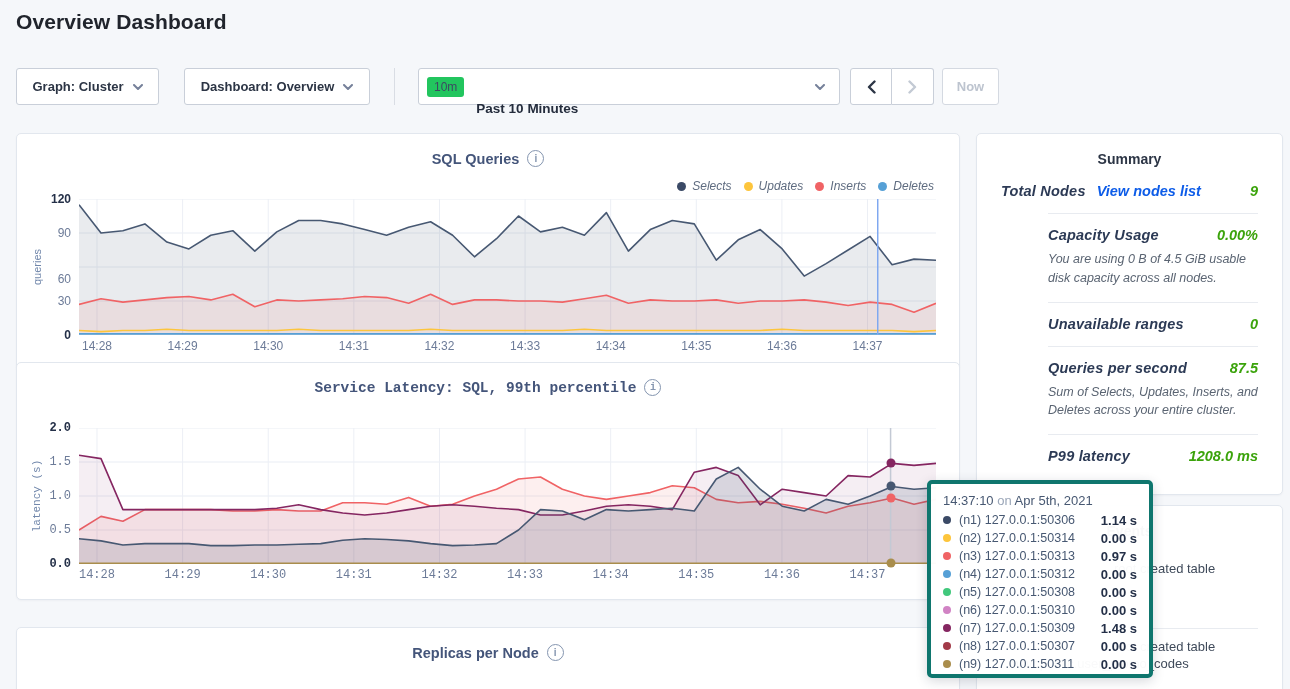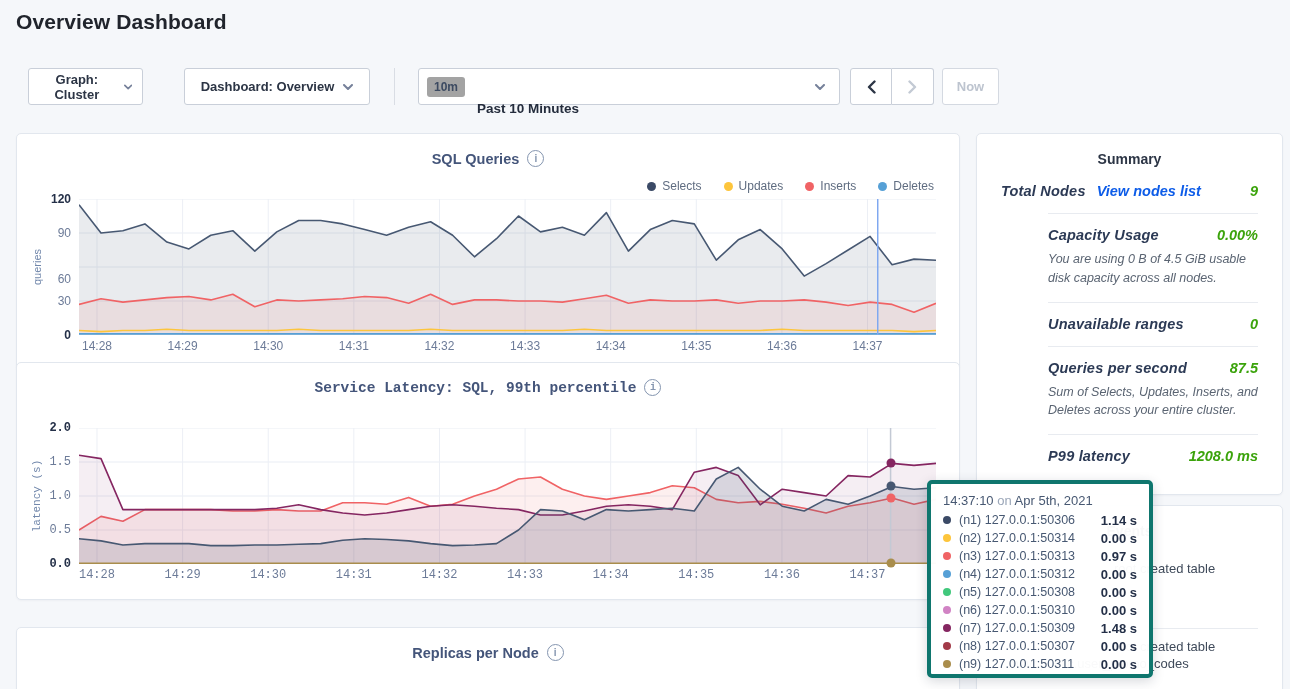--- a/index.html
+++ b/index.html
@@ -22,22 +22,22 @@
     font-family:inherit;padding:0 10px;
   }
   .chev{width:10px;height:6px;stroke:#76819a;stroke-width:2;fill:none;stroke-linecap:round;stroke-linejoin:round;}
   .vdivider{position:absolute;left:394px;top:68px;width:1px;height:37px;background:#d9dde4;}
   .timepicker{
     position:absolute;left:418px;top:68px;width:422px;height:37px;box-sizing:border-box;
     background:#fff;border:1px solid #c9cfd9;border-radius:3px;
     display:flex;align-items:center;cursor:pointer;padding:0 14px 0 8px;font-family:inherit;
   }
   .time-badge{
-    background:#a3a3a3;border-radius:3px;padding:3px 7px;
-    font-size:12px;font-weight:700;color:#3c4a61;
+    background:#22c55e;border-radius:3px;padding:3px 7px;
+    font-size:12px;font-weight:400;color:#3c4a61;
   }
   .time-label{margin-left:12px;font-size:13.5px;font-weight:700;color:#242c3c;flex:0 0 auto;margin-top:44px;}
   .timepicker .chev{margin-left:auto;}
   .arrow-group{position:absolute;left:850px;top:68px;height:37px;display:flex;}
   .arrow-btn{
     width:42px;height:37px;box-sizing:border-box;background:#fff;
     border:1px solid #c9cfd9;display:flex;align-items:center;justify-content:center;
     cursor:pointer;padding:0;font-family:inherit;
   }
   .arrow-btn:first-child{border-radius:3px 0 0 3px;}
@@ -62,21 +62,21 @@
   .chart-title{
     position:absolute;left:0;right:0;top:16px;display:flex;align-items:center;justify-content:center;gap:8px;
     font-size:14.5px;font-weight:700;color:#44557a;
   }
   .info-icon{
     width:15px;height:15px;border:1.2px solid #8495af;border-radius:50%;
     display:inline-flex;align-items:center;justify-content:center;
     font-size:10px;font-weight:600;color:#8495af;font-style:normal;cursor:pointer;
   }
   .legend{
-    position:absolute;top:45px;right:25px;display:flex;gap:22px;align-items:flex-end;
+    position:absolute;top:45px;right:25px;display:flex;gap:12px;align-items:flex-end;font-style:italic;
   }
   .legend-item{display:flex;align-items:center;gap:6px;cursor:pointer;}
   .legend-dot{width:9px;height:9px;border-radius:50%;}
   .legend-label{font-size:12px;color:#5f6c80;}
   .chart-plot{
     position:absolute;left:62px;top:65px;width:857px;height:136px;cursor:crosshair;
   }
   .ytick{position:absolute;left:8px;width:46px;text-align:right;font-size:12px;color:#6c7b98;}
   .ytick.edge{font-weight:700;color:#243048;}
   .xtick{position:absolute;width:48px;text-align:center;font-size:12px;color:#6c7b98;top:205px;}
@@ -113,21 +113,21 @@
   .tt-row{display:flex;align-items:center;height:18px;}
   .tt-dot{width:8px;height:8px;border-radius:50%;margin-right:8px;flex:0 0 auto;}
   .tt-node{font-size:12.5px;color:#475872;white-space:nowrap;}
   .tt-val{margin-left:auto;font-size:13px;font-weight:700;color:#243048;white-space:nowrap;}
 </style>
 </head>
 <body>
 
 <h1 class="page-title">Overview Dashboard</h1>
 
-<button class="toolbar-btn" style="left:28px;width:115px;">
+<button class="toolbar-btn" style="left:16px;width:143px;">
   <span>Graph: Cluster</span>
   <svg class="chev" viewBox="0 0 10 6">
       <path d="M1 1l4 4 4-4"></path>
     </svg>
 </button>
 <button class="toolbar-btn" style="left:184px;width:186px;">
   <span>Dashboard: Overview</span>
   <svg class="chev" viewBox="0 0 10 6">
       <path d="M1 1l4 4 4-4"></path>
     </svg>

